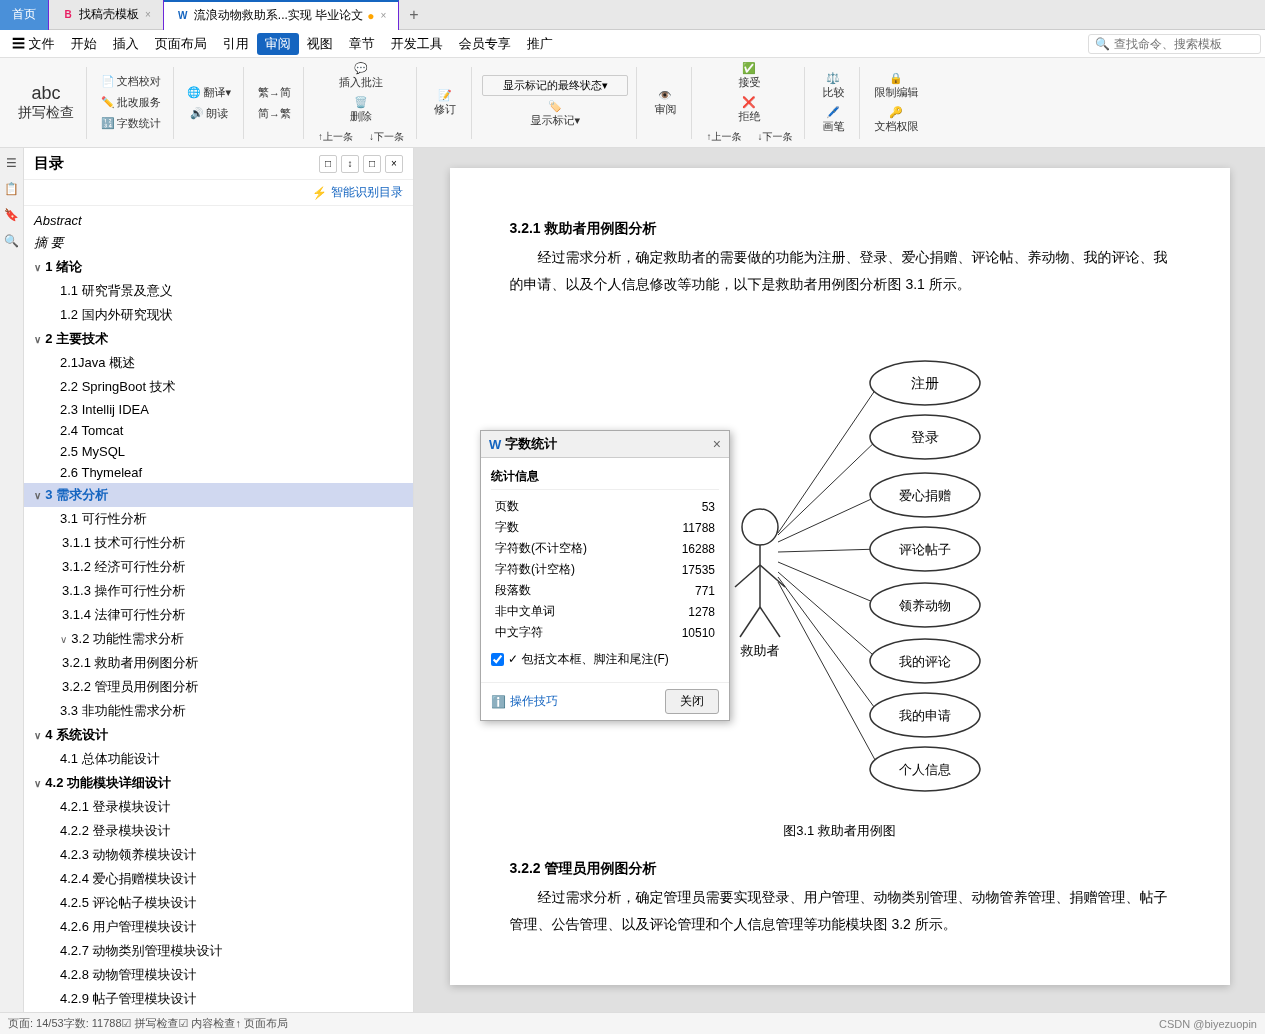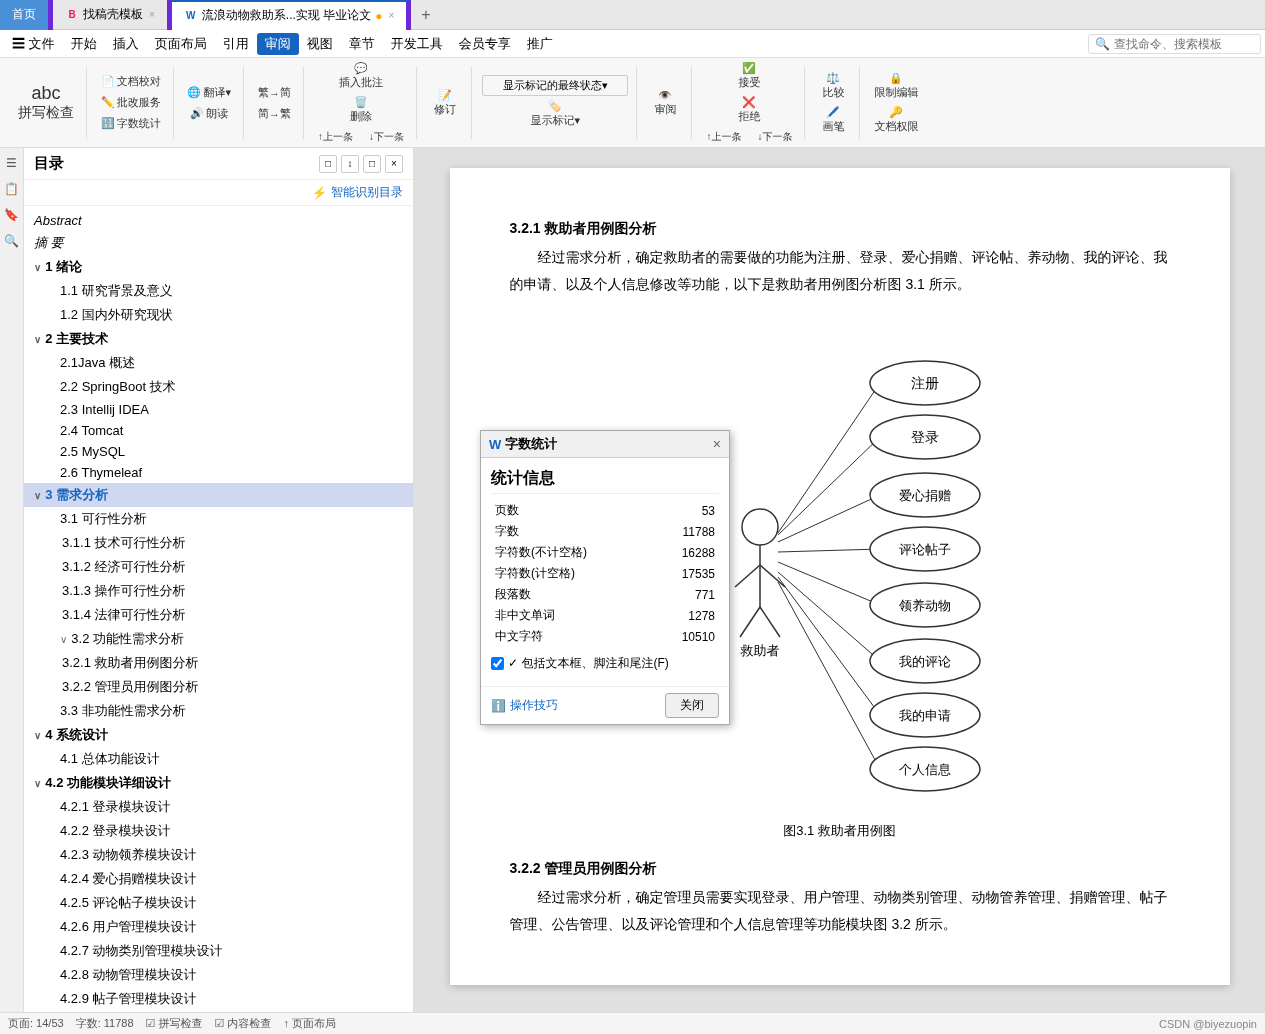--- a/index.html
+++ b/index.html
@@ -1,20 +1,20 @@
 <!DOCTYPE html>
 <html><head>
   <meta charset="utf-8">
   <style>
     * { margin: 0; padding: 0; box-sizing: border-box; }
     body { font-family: 'Microsoft YaHei', SimSun, sans-serif; font-size: 12px; background: #f0f0f0; width: 1265px; height: 1034px; overflow: hidden; }
 
     
     .tab-bar { display: flex; align-items: center; background: #e8e8e8; height: 30px; border-bottom: 1px solid #ccc; }
-    .tab { display: flex; align-items: center; padding: 0 12px; height: 30px; border-right: 5px solid #6d28d9; font-size: 12px; cursor: pointer; white-space: nowrap; }
+    .tab { display: flex; align-items: center; padding: 0 12px; height: 30px; border-right: 1px solid #6d28d9; font-size: 12px; cursor: pointer; white-space: nowrap; }
     .tab.active { background: #fff; border-top: 2px solid #1565c0; }
     .tab.home { background: #4a90d9; color: white; }
     .tab-add { padding: 0 10px; cursor: pointer; font-size: 16px; color: #666; }
     .tab-icon { width: 14px; height: 14px; margin-right: 4px; display: inline-flex; align-items: center; justify-content: center; font-size: 10px; }
     .tab-close { margin-left: 6px; color: #999; font-size: 10px; cursor: pointer; }
 
     
     .menu-bar { display: flex; align-items: center; background: #fff; height: 28px; padding: 0 4px; border-bottom: 1px solid #e0e0e0; }
     .menu-item { padding: 2px 8px; font-size: 13px; cursor: pointer; border-radius: 3px; }
     .menu-item.active { background: #1565c0; color: white; }
@@ -51,32 +51,32 @@
     .diagram-area { display: flex; justify-content: center; margin: 20px 0; }
     .diagram-caption { text-align: center; font-size: 13px; margin-top: 25px; }
 
     
     .modal-overlay { position: fixed; top: 0; left: 0; width: 100%; height: 100%; z-index: 1000; }
     .modal { position: absolute; top: 430px; left: 480px; width: 250px; background: #fff; border: 1px solid #aaa; box-shadow: 2px 2px 8px rgba(0,0,0,0.3); }
     .modal-title-bar { display: flex; align-items: center; justify-content: space-between; background: #f0f0f0; padding: 4px 8px; border-bottom: 1px solid #ccc; }
     .modal-title { font-size: 13px; font-weight: bold; display: flex; align-items: center; gap: 4px; }
     .modal-close { cursor: pointer; font-size: 14px; color: #666; }
     .modal-body { padding: 10px; }
-    .modal-section-title { font-size: 16px; font-weight: bold; margin-bottom: 6px; border-bottom: 1px solid #eee; padding-bottom: 4px; }
+    .modal-section-title { font-size: 12px; font-weight: bold; margin-bottom: 6px; border-bottom: 1px solid #eee; padding-bottom: 4px; }
     .modal-table { width: 100%; border-collapse: collapse; font-size: 12px; }
     .modal-table tr td { padding: 2px 4px; }
     .modal-table tr td:last-child { text-align: right; }
     .modal-checkbox { display: flex; align-items: center; gap: 4px; font-size: 12px; margin-top: 8px; }
     .modal-footer { display: flex; align-items: center; justify-content: space-between; padding: 6px 10px; border-top: 1px solid #eee; margin-top: 4px; }
     .modal-link { color: #1565c0; font-size: 12px; cursor: pointer; display: flex; align-items: center; gap: 4px; }
     .modal-btn { background: #f0f0f0; border: 1px solid #aaa; padding: 3px 14px; cursor: pointer; border-radius: 3px; font-size: 12px; }
 
     
     .status-bar { display: flex; align-items: center; justify-content: space-between; background: #f5f5f5; border-top: 1px solid #ddd; padding: 2px 8px; height: 22px; font-size: 11px; color: #555; }
-    .status-left { display: flex; gap: 12px; }
+    .status-left { display: flex; }
     .status-right { color: #888; }
 
     
     .uml-diagram { width: 320px; height: 480px; }
   </style>
 </head>
 <body>
 
 <div class="tab-bar">
   <div class="tab home">

